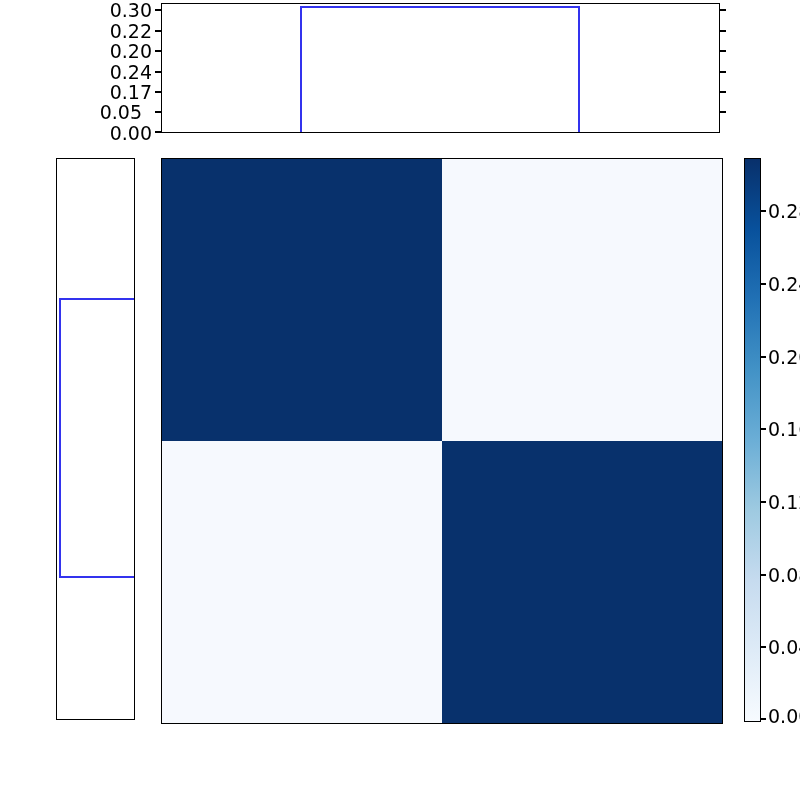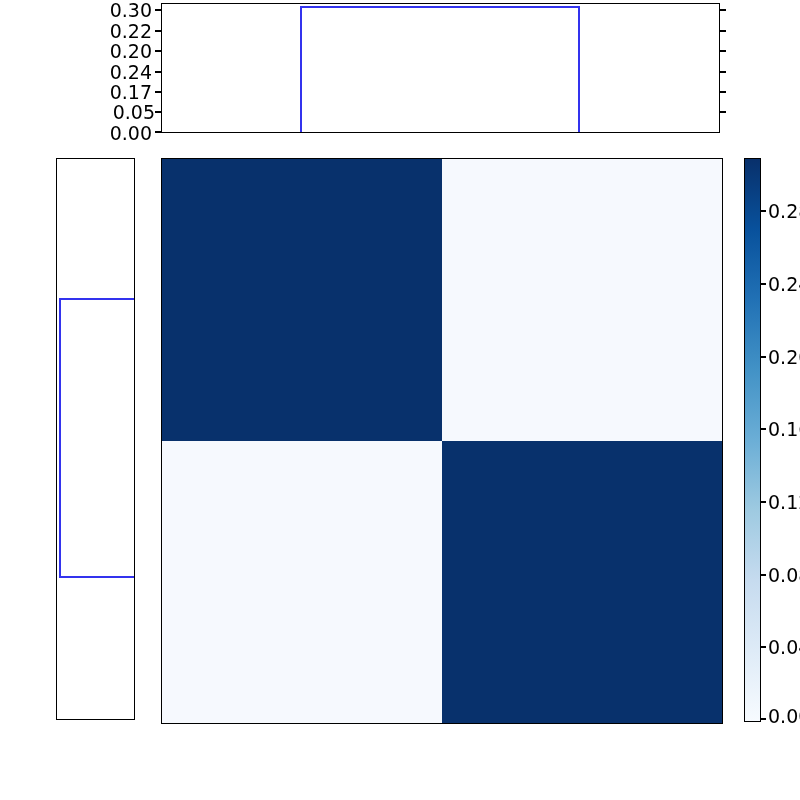--- a/index.html
+++ b/index.html
@@ -23,21 +23,21 @@
 
 <div class="panel" style="left:161px;top:3px;width:559px;height:130px;">
   <div class="step-top"></div>
 </div>
 
 <div class="ylab" style="left:90px;top:10px;">0.30</div>
 <div class="ylab" style="left:90px;top:31px;">0.22</div>
 <div class="ylab" style="left:90px;top:51px;">0.20</div>
 <div class="ylab" style="left:90px;top:72px;">0.24</div>
 <div class="ylab" style="left:90px;top:92px;">0.17</div>
-<div class="ylab" style="left:93px;top:112px;">0.05</div>
+<div class="ylab" style="left:80px;top:112px;">0.05</div>
 <div class="ylab" style="left:90px;top:133px;">0.00</div>
 
 <div class="tickmark" style="left:155px;top:9px;width:6px;height:2px;"></div>
 <div class="tickmark" style="left:155px;top:30px;width:6px;height:2px;"></div>
 <div class="tickmark" style="left:155px;top:50px;width:6px;height:2px;"></div>
 <div class="tickmark" style="left:155px;top:71px;width:6px;height:2px;"></div>
 <div class="tickmark" style="left:155px;top:91px;width:6px;height:2px;"></div>
 <div class="tickmark" style="left:155px;top:111px;width:6px;height:2px;"></div>
 <div class="tickmark" style="left:155px;top:131px;width:6px;height:2px;"></div>
 

